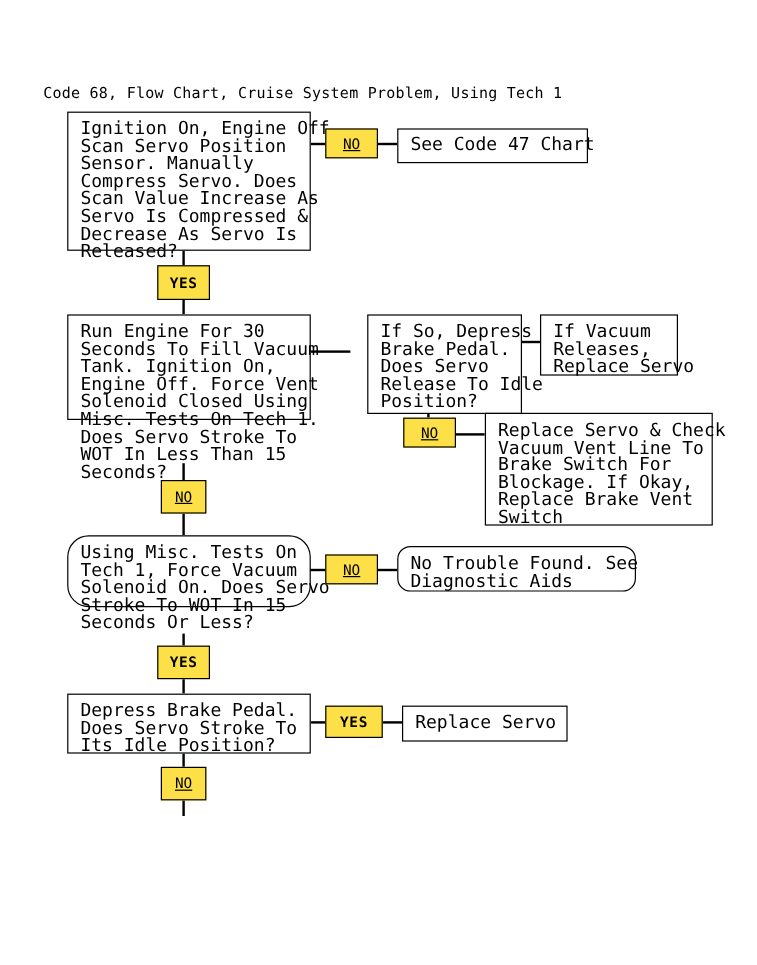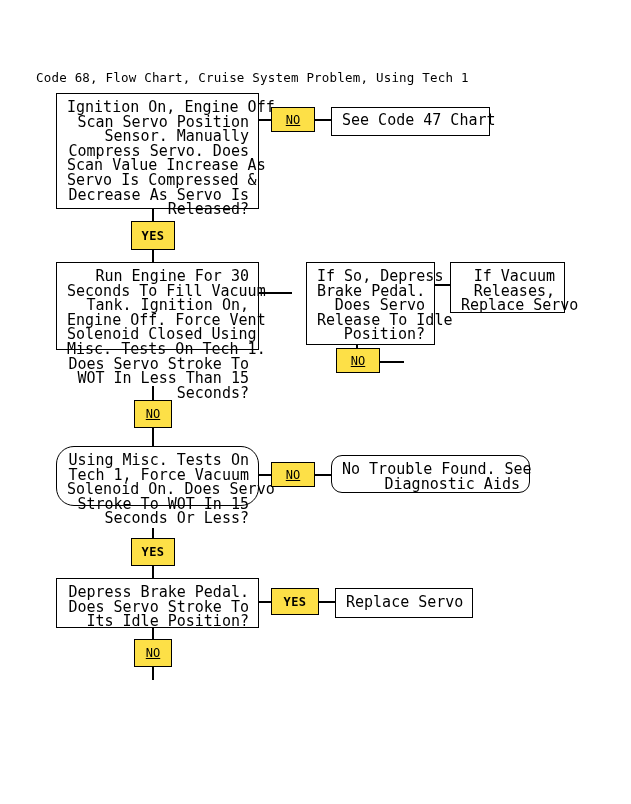--- a/index.html
+++ b/index.html
@@ -7,21 +7,20 @@
     padding: 0;
     background: #ffffff;
   }
   #page {
     position: relative;
     width: 631px;
     height: 804px;
     background: #ffffff;
     font-family: "DejaVu Sans Mono", "Liberation Mono", monospace;
     overflow: hidden;
-    text-align: right;
   }
   .title {
     position: absolute;
     left: 36px;
     top: 70px;
     font-size: 12.5px;
     letter-spacing: 0.2px;
     color: #000;
     white-space: nowrap;
   }
@@ -144,20 +143,26 @@
 Position?</div>
 
   <div class="box" style="left:450px; top:262px; width:115px; height:51px;">If Vacuum
 Releases,
 Replace Servo</div>
 
   <div class="label no" style="left:336px; top:348px; width:44px; height:25px;">
     <span>NO</span>
   </div>
 
+  <div class="box" style="left:404px; top:344px; width:190px; height:94px;">Replace Servo &amp; Check
+Vacuum Vent Line To
+Brake Switch For
+Blockage. If Okay,
+Replace Brake Vent
+Switch</div>
 
   <div class="label no" style="left:134px; top:400px; width:38px; height:28px;">
     <span>NO</span>
   </div>
 
   <div class="box" style="left:56px; top:446px; width:203px; height:60px;border-radius:18px;">Using Misc. Tests On
 Tech 1, Force Vacuum
 Solenoid On. Does Servo
 Stroke To WOT In 15
 Seconds Or Less?</div>

